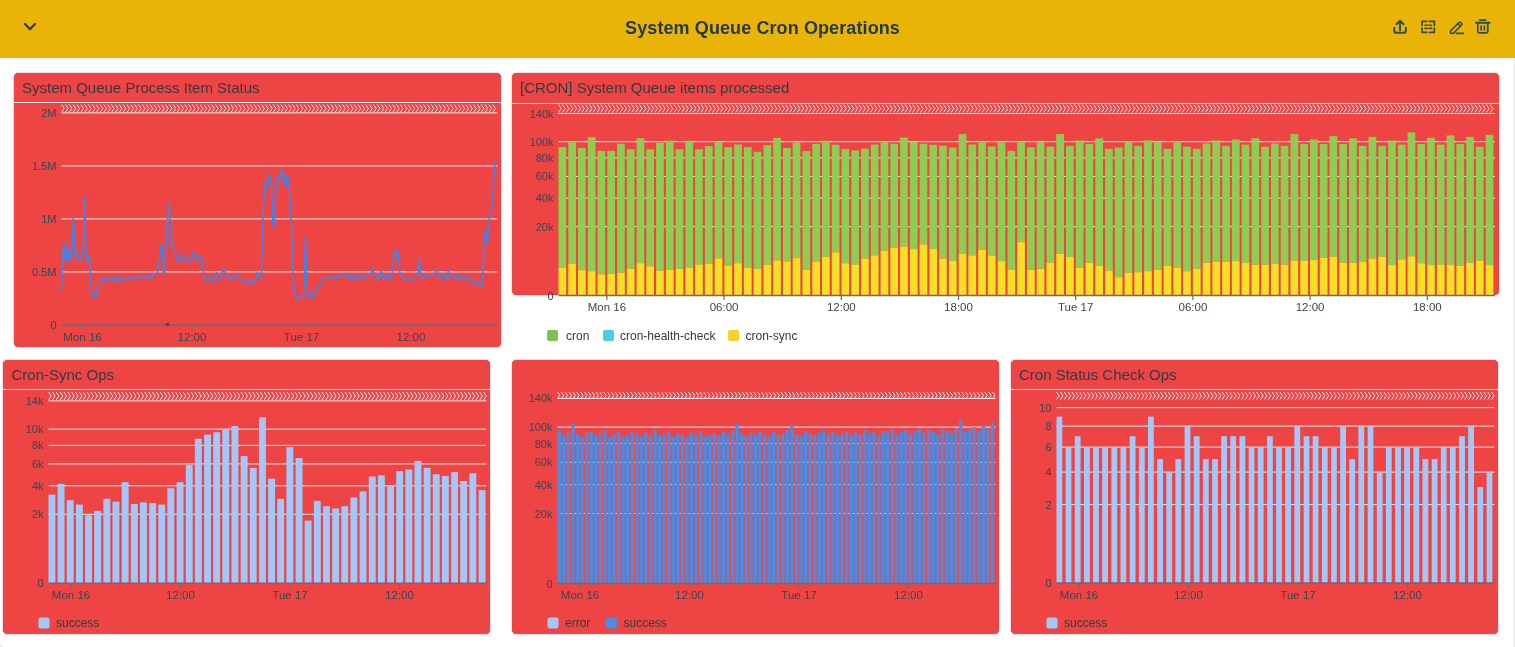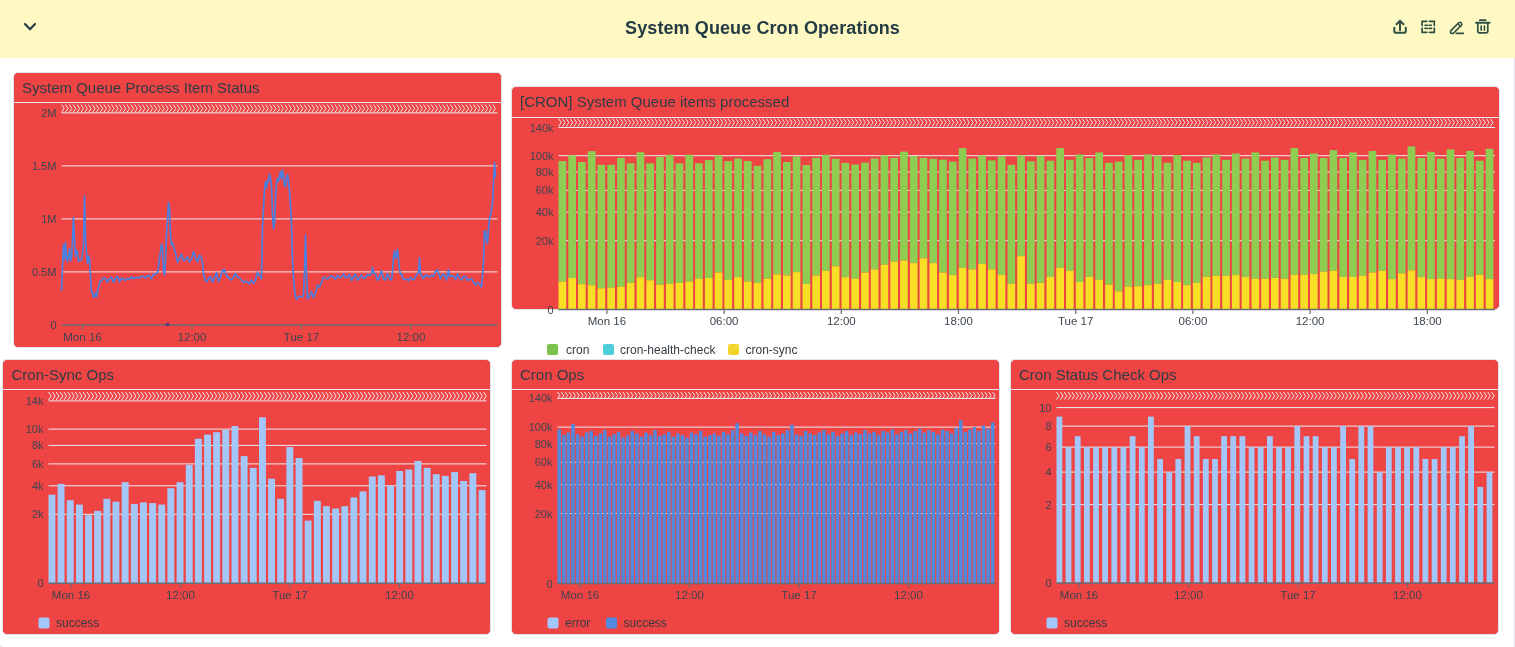--- a/index.html
+++ b/index.html
@@ -1,17 +1,17 @@
 <!DOCTYPE html>
 <html><head><meta charset="utf-8">
 <style>
 * { margin:0; padding:0; box-sizing:border-box; }
 html,body { width:1515px; height:647px; background:#fff;
   font-family:"Liberation Sans", sans-serif; overflow:hidden; position:relative; }
-#hdr { position:absolute; left:0; top:0; width:1515px; height:58px; background:#fef9c3;padding-left:8px; }
+#hdr { position:absolute; left:0; top:0; width:1515px; height:58px; background:#eab308;padding-left:8px; }
 #htitle { position:absolute; left:5px; top:18px; width:100%; text-align:center;
   font-size:18px; font-weight:bold; color:#243b44; letter-spacing:0.1px; }
 .hico { position:absolute; }
 .panel { position:absolute; background:#ef4444; border:1px solid #e2e3ea; border-radius:5px; }
 .ptitle { position:absolute; left:0; top:0; width:100%; height:30.5px; line-height:30.5px;
   padding-left:8.5px; font-size:15px; color:#2e3c46; border-bottom:1px solid #e8e9ef;
   white-space:nowrap; overflow:hidden; }
 .plot { position:absolute; left:0; top:0; }
 #edge { position:absolute; right:0; top:57.5px; width:1px; height:647px; background:#e4e4ea; }
 #blb { position:absolute; left:-10px; top:644px; width:14px; height:14px; border-radius:50%;
@@ -189,21 +189,21 @@
       <line x1="178" y1="252" x2="178" y2="256.5" stroke="#676d74" stroke-width="1.2"></line>
       <text x="178" y="267.5" font-size="11.5" fill="#3c4550" text-anchor="middle" font-family="Liberation Sans, sans-serif">12:00</text>
       <line x1="287.5" y1="252" x2="287.5" y2="256.5" stroke="#676d74" stroke-width="1.2"></line>
       <text x="287.5" y="267.5" font-size="11.5" fill="#3c4550" text-anchor="middle" font-family="Liberation Sans, sans-serif">Tue 17</text>
       <line x1="397" y1="252" x2="397" y2="256.5" stroke="#676d74" stroke-width="1.2"></line>
       <text x="397" y="267.5" font-size="11.5" fill="#3c4550" text-anchor="middle" font-family="Liberation Sans, sans-serif">12:00</text>
       <circle cx="153.5" cy="251.5" r="1.8" fill="#4a3a8c"></circle>
       <polyline points="47.5,217.3 48.5,193.3 49.5,171.9 50.5,186.5 51.5,169.4 52.5,183.5 53.5,188.9 54.5,182.6 55.5,175.5 56.5,188 57.5,184.6 58.5,167.8 59.5,144.5 60.5,166.7 61.5,183.5 62.5,177.2 63.5,178.8 64.5,188.5 65.5,186.2 66.5,186.7 67.5,187.1 68.5,179.9 69.5,171.3 70.5,123 71.5,165.2 72.5,180.4 73.5,190.3 74.5,183 75.5,185.5 76.5,204.4 77.5,219 78.5,219.6 79.5,224.4 80.5,223.4 81.5,219.8 82.5,223.8 83.5,217.7 84.5,214.6 85.5,210.7 86.5,207.6 87.5,207.7 89.5,204.8 91.5,205.5 93.5,209.3 95.5,205.4 97.5,204.2 99.5,209.2 101.5,205.3 103.5,203.2 105.5,208.9 107.5,205 109.5,206.4 111.5,207.1 113.5,205.4 115.5,206.5 117.5,203.8 119.5,205.7 121.5,204.7 123.5,204.4 125.5,205.2 127.5,203 129.5,203.5 131.5,205 133.5,202.8 135.5,202.6 137.5,206 139.5,201 141.5,201.3 143.5,199.8 145.5,185.8 147.5,171 148.5,174 149.5,197.5 150.5,202 151.5,188.4 152.5,161.5 153.5,145.5 154.5,129.4 155.5,135.5 156.5,162.1 157.5,171.7 158.5,169.8 159.5,173.8 161.5,180 163.5,189.3 165.5,185.4 167.5,181.2 169.5,187.4 171.5,186.9 173.5,183.8 175.5,189 177.5,186.1 179.5,178.7 181.5,184.3 183.5,188.9 185.5,182.2 187.5,184.6 188.5,190.4 189.5,199.6 190.5,205.2 192.5,208.8 194.5,205.9 196.5,203.3 198.5,209.2 200.5,204.5 202.5,199.5 204.5,208.6 206.5,204.5 208.5,196.8 209.5,198.5 210.5,196.3 211.5,200.3 213.5,204 215.5,205.5 217.5,206.9 219.5,204.1 221.5,200.5 223.5,204.3 225.5,204.8 227.5,207.2 229.5,209.7 231.5,208.1 233.5,209.2 235.5,210.9 237.5,207 239.5,210 241.5,208 242.5,202.5 243.5,199.1 244.5,201.9 245.5,202.3 246.5,203 247.5,205.9 248.5,154 249.5,134.8 250.5,116.5 251.5,108.8 252.5,114.6 253.5,107.7 254.5,108.6 255.5,101.2 256.5,105.4 257.5,113.7 258.5,141.4 259.5,155.8 260.5,150.1 261.5,125.4 262.5,110 263.5,105.3 264.5,108.3 265.5,103.5 266.5,98.8 267.5,105.9 268.5,96.8 269.5,102.7 270.5,111.9 271.5,113.8 272.5,105.5 273.5,101.6 274.5,107.7 275.5,117.9 276.5,133.6 277.5,150.6 278.5,188.1 279.5,205.2 280.5,217.1 281.5,223.7 282.5,226.5 284.5,223.3 286.5,223.5 288.5,224 289.5,221.9 290.5,199 291.5,162.4 292.5,198.8 293.5,225.9 294.5,224.5 295.5,223 297.5,218.7 299.5,224.7 301.5,219.8 303.5,212.4 305.5,213.9 307.5,209.5 309.5,204.3 311.5,205 313.5,206 315.5,204 317.5,202.8 319.5,204.4 321.5,206.1 323.5,202.2 325.5,204.5 327.5,204 329.5,200.9 331.5,204.3 333.5,204.4 335.5,201.6 337.5,207.6 339.5,203.7 341.5,201.1 343.5,207.2 345.5,204.9 347.5,201.9 349.5,205.5 351.5,204.9 353.5,201.2 355.5,202.4 357.5,201 358.5,194.4 359.5,199.2 361.5,200.8 363.5,207.2 365.5,204.2 367.5,197.7 369.5,205.9 371.5,207 373.5,200.5 375.5,205.5 377.5,206.8 378.5,199.2 379.5,185.4 380.5,177.8 381.5,185.4 382.5,181.8 383.5,176.4 384.5,186.5 385.5,196.4 386.5,201.2 387.5,200.7 388.5,204.7 390.5,206.5 392.5,206 394.5,207.7 396.5,204.7 398.5,206.6 400.5,205.9 402.5,201.9 404.5,199.3 405.5,184.8 406.5,201.9 407.5,202.5 409.5,205.7 411.5,201.8 413.5,203.3 415.5,203.7 417.5,202.6 419.5,203.1 421.5,198.2 423.5,196.7 424.5,200.2 426.5,205.9 428.5,201.2 430.5,202.1 432.5,206.9 434.5,196.5 435.5,204 437.5,202.7 439.5,203 441.5,206.7 443.5,200.9 445.5,205 447.5,207 449.5,203.5 451.5,203.3 453.5,207.5 455.5,206.3 457.5,205.6 459.5,209 461.5,212 463.5,209.5 465.5,211.1 467.5,213.9 468.5,203.6 469.5,188 470.5,158.1 471.5,157.8 472.5,167.8 473.5,170.5 474.5,156.2 475.5,146 476.5,142 477.5,136.5 478.5,130 479.5,109.7 480.5,89.7 481.5,103.6" fill="none" stroke="#4a80e0" stroke-width="1.7" stroke-linejoin="round" stroke-linecap="round"></polyline>
     </svg>
   </div>
-<div class="panel" style="left:510.5px;top:86px;width:989px;height:224px">
+<div class="panel" style="left:510.5px;top:72px;width:989px;height:224px">
     <div class="ptitle">[CRON] System Queue items processed</div>
     <svg class="plot" width="989" height="276" viewBox="0 0 989 276">
       <g stroke="#ebebf0" stroke-width="1" fill="none">
         <path d="M46.5 31.5 l2.7 4 l-2.7 4"></path>
         <path d="M50.4 31.5 l2.7 4 l-2.7 4"></path>
         <path d="M54.2 31.5 l2.7 4 l-2.7 4"></path>
         <path d="M58.1 31.5 l2.7 4 l-2.7 4"></path>
         <path d="M61.9 31.5 l2.7 4 l-2.7 4"></path>
         <path d="M65.8 31.5 l2.7 4 l-2.7 4"></path>
         <path d="M69.6 31.5 l2.7 4 l-2.7 4"></path>
@@ -861,21 +861,20 @@
       <text x="177.5" y="238.7" font-size="11.5" fill="#3c4550" text-anchor="middle" font-family="Liberation Sans, sans-serif">12:00</text>
       <line x1="287" y1="223.2" x2="287" y2="227.7" stroke="#676d74" stroke-width="1.2"></line>
       <text x="287" y="238.7" font-size="11.5" fill="#3c4550" text-anchor="middle" font-family="Liberation Sans, sans-serif">Tue 17</text>
       <line x1="396.5" y1="223.2" x2="396.5" y2="227.7" stroke="#676d74" stroke-width="1.2"></line>
       <text x="396.5" y="238.7" font-size="11.5" fill="#3c4550" text-anchor="middle" font-family="Liberation Sans, sans-serif">12:00</text>
       <rect x="35.5" y="257.5" width="11" height="11" fill="#a3c7f8" rx="2"></rect>
       <text x="53" y="267" font-size="12" fill="#343b41" text-anchor="start" font-family="Liberation Sans, sans-serif">success</text>
     </svg>
   </div>
 <div class="panel" style="left:510.5px;top:358.5px;width:489px;height:276px">
-    <div class="ptitle">Cron Ops</div>
     <svg class="plot" width="489" height="276" viewBox="0 0 489 276">
       <g stroke="#ebebf0" stroke-width="1" fill="none">
         <path d="M45.5 32 l2.4 3.5 l-2.4 3.5"></path>
         <path d="M49.4 32 l2.4 3.5 l-2.4 3.5"></path>
         <path d="M53.2 32 l2.4 3.5 l-2.4 3.5"></path>
         <path d="M57.1 32 l2.4 3.5 l-2.4 3.5"></path>
         <path d="M60.9 32 l2.4 3.5 l-2.4 3.5"></path>
         <path d="M64.8 32 l2.4 3.5 l-2.4 3.5"></path>
         <path d="M68.6 32 l2.4 3.5 l-2.4 3.5"></path>
         <path d="M72.4 32 l2.4 3.5 l-2.4 3.5"></path>

